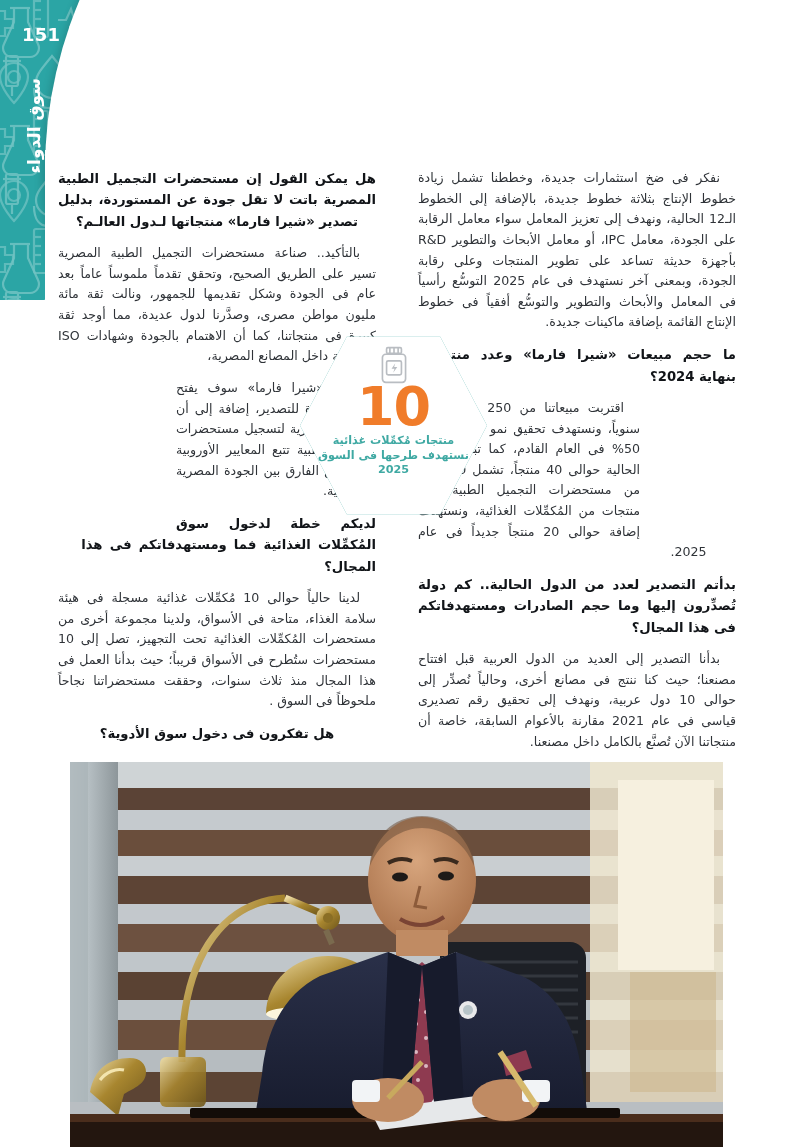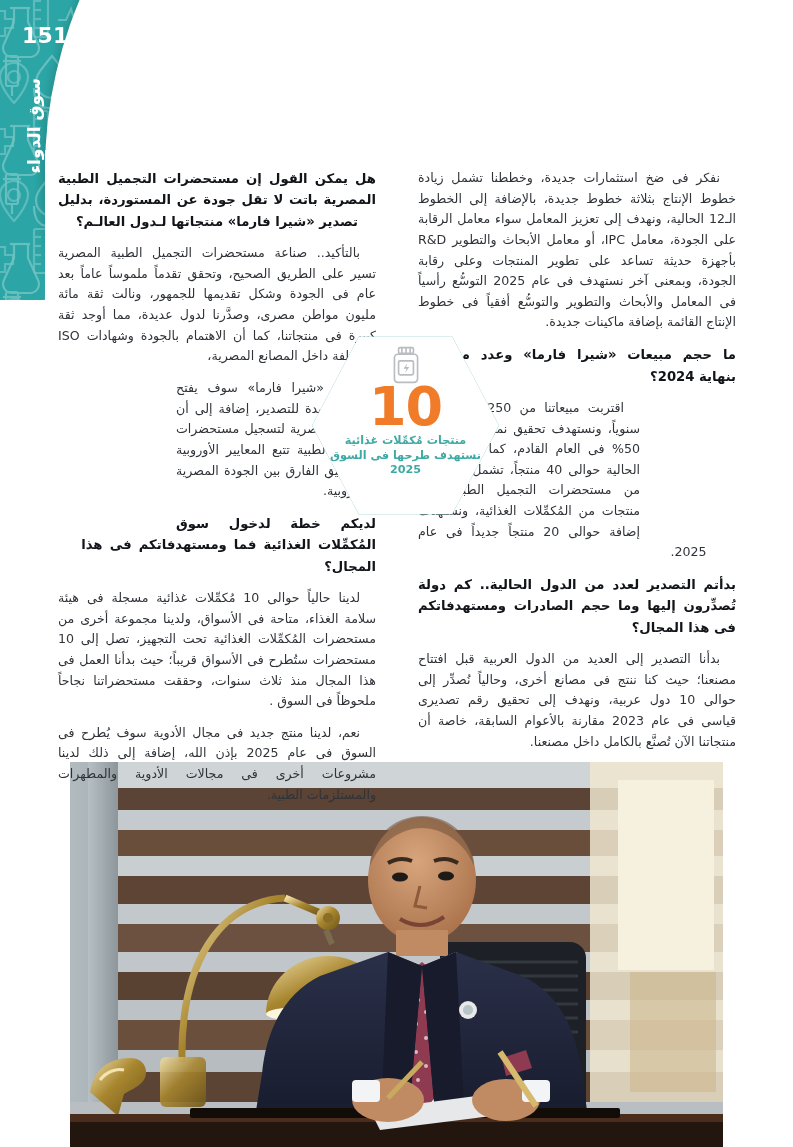--- a/index.html
+++ b/index.html
@@ -58,21 +58,21 @@
     align-items: center;
     gap: 7px;
     direction: ltr;
     color: #ffffff;
     font-size: 19px;
     font-weight: bold;
     letter-spacing: 0.2px;
     z-index: 12;
     white-space: nowrap;
   }
-  .folio .folio-num { font-size: 22px; }
+  .folio .folio-num { font-size: 18px; }
   .folio .folio-sep { opacity: 0.95; font-weight: 400; }
 
   
   .section-tag {
     position: absolute;
     left: 24px;
     top: 78px;
     z-index: 12;
     color: #ffffff;
     font-size: 17px;
@@ -124,21 +124,21 @@
   .wrap-right {
     float: right;
     width: 96px;
     height: 150px;
     shape-outside: polygon(100% 0, 0 12%, 0 88%, 100% 100%);
   }
 
   
   .badge {
     position: absolute;
-    left: 312px;
+    left: 300px;
     top: 333px;
     width: 187px;
     height: 185px;
     z-index: 20;
   }
   .badge-hex {
     position: absolute;
     inset: 0;
     background:
       linear-gradient(#ffffff, #ffffff) padding-box;
@@ -282,30 +282,30 @@
 
 <div class="section-tag">سوق الدواء</div>
 
 <div class="col col-left">
   <p class="q">هل يمكن القول إن مستحضرات التجميل الطبية المصرية باتت لا تقل جودة عن المستوردة، بدليل تصدير «شيرا فارما» منتجاتها لـدول العالـم؟</p>
   <p class="p">بالتأكيد.. صناعة مستحضرات التجميل الطبية المصرية تسير على الطريق الصحيح، وتحقق تقدماً ملموساً عاماً بعد عام فى الجودة وشكل تقديمها للجمهور، ونالت ثقة مائة مليون مواطن مصرى، وصدَّرنا لدول عديدة، مما أوجد ثقة كبيرة فى منتجاتنا، كما أن الاهتمام بالجودة وشهادات ISO المختلفة داخل المصانع المصرية،</p>
   <div class="wrap-left"></div>
   <p class="p">ومنها «شيرا فارما» سوف يفتح أسواقاً جديدة للتصدير، إضافة إلى أن القواعد المصرية لتسجيل مستحضرات التجميل الطبية تتبع المعايير الأوروبية مما يضيق الفارق بين الجودة المصرية والأوروبية.</p>
   <p class="q q-right-al">لديكم خطة لدخول سوق المُكمِّلات الغذائية فما ومستهدفاتكم فى هذا المجال؟</p>
   <p class="p">لدينا حالياً حوالى 10 مُكمِّلات غذائية مسجلة فى هيئة سلامة الغذاء، متاحة فى الأسواق، ولدينا مجموعة أخرى من مستحضرات المُكمِّلات الغذائية تحت التجهيز، تصل إلى 10 مستحضرات ستُطرح فى الأسواق قريباً؛ حيث بدأنا العمل فى هذا المجال منذ ثلاث سنوات، وحققت مستحضراتنا نجاحاً ملحوظاً فى السوق .</p>
-  <p class="p">نعم، لدينا منتج جديد فى مجال الأدوية سوف يُطرح فى السوق  فى عام 2025 بإذن الله، إضافة إلى ذلك لدينا مشروعات أخرى فى مجالات الأدوية والمطهرات والمستلزمات  الطبية.</p>
+  <p class="q">هل تفكرون فى دخول سوق الأدوية؟</p>
 </div>
 
 <div class="col col-right">
   <p class="p">نفكر فى ضخ استثمارات جديدة، وخططنا تشمل زيادة خطوط الإنتاج بثلاثة خطوط جديدة، بالإضافة إلى الخطوط الـ12 الحالية، ونهدف إلى تعزيز المعامل سواء معامل الرقابة على الجودة، معامل IPC، أو معامل الأبحاث والتطوير R&amp;D بأجهزة حديثة تساعد على تطوير المنتجات وعلى رقابة الجودة، وبمعنى آخر نستهدف فى عام 2025 التوسُّع رأسياً فى المعامل والأبحاث والتطوير والتوسُّع أفقياً فى خطوط الإنتاج القائمة بإضافة ماكينات جديدة.</p>
   <p class="q q-right-al">ما حجم مبيعات «شيرا فارما» وعدد منتجاتها بنهاية 2024؟</p>
   <div class="wrap-right"></div>
   <p class="p">اقتربت مبيعاتنا من 250 مليون جنيه سنوياً، ونستهدف تحقيق نمو سنوى بنسبة 50% فى العام القادم، كما تبلغ منتجاتنا الحالية حوالى 40 منتجاً، تشمل 30 منتجاً من مستحضرات التجميل الطبية و10 منتجات من المُكمِّلات الغذائية، ونستهدف إضافة حوالى 20 منتجاً جديداً فى عام 2025.</p>
   <p class="q q-right-al">بدأتم التصدير لعدد من الدول الحالية.. كم دولة تُصدِّرون إليها وما حجم الصادرات ومستهدفاتكم فى هذا المجال؟</p>
-  <p class="p">بدأنا التصدير إلى العديد من الدول العربية قبل افتتاح مصنعنا؛ حيث كنا ننتج فى مصانع أخرى، وحالياً نُصدِّر إلى حوالى 10 دول عربية، ونهدف إلى تحقيق رقم تصديرى قياسى فى عام 2023 مقارنة بالأعوام السابقة، خاصة أن منتجاتنا الآن تُصنَّع بالكامل داخل مصنعنا.</p>
+  <p class="p">بدأنا التصدير إلى العديد من الدول العربية قبل افتتاح مصنعنا؛ حيث كنا ننتج فى مصانع أخرى، وحالياً نُصدِّر إلى حوالى 10 دول عربية، ونهدف إلى تحقيق رقم تصديرى قياسى فى عام 2021 مقارنة بالأعوام السابقة، خاصة أن منتجاتنا الآن تُصنَّع بالكامل داخل مصنعنا.</p>
 </div>
 
 <div class="badge">
   <div class="badge-hex"></div>
   <div class="badge-hex-in"></div>
   <div class="badge-content">
     <svg class="badge-icon" viewBox="0 0 40 46" xmlns="http://www.w3.org/2000/svg" fill="none" stroke="#b9bdc2" stroke-width="2">
       <rect x="11" y="2" width="18" height="7" rx="1.5"></rect>
       <line x1="15" y1="2" x2="15" y2="9"></line>
       <line x1="20" y1="2" x2="20" y2="9"></line>

